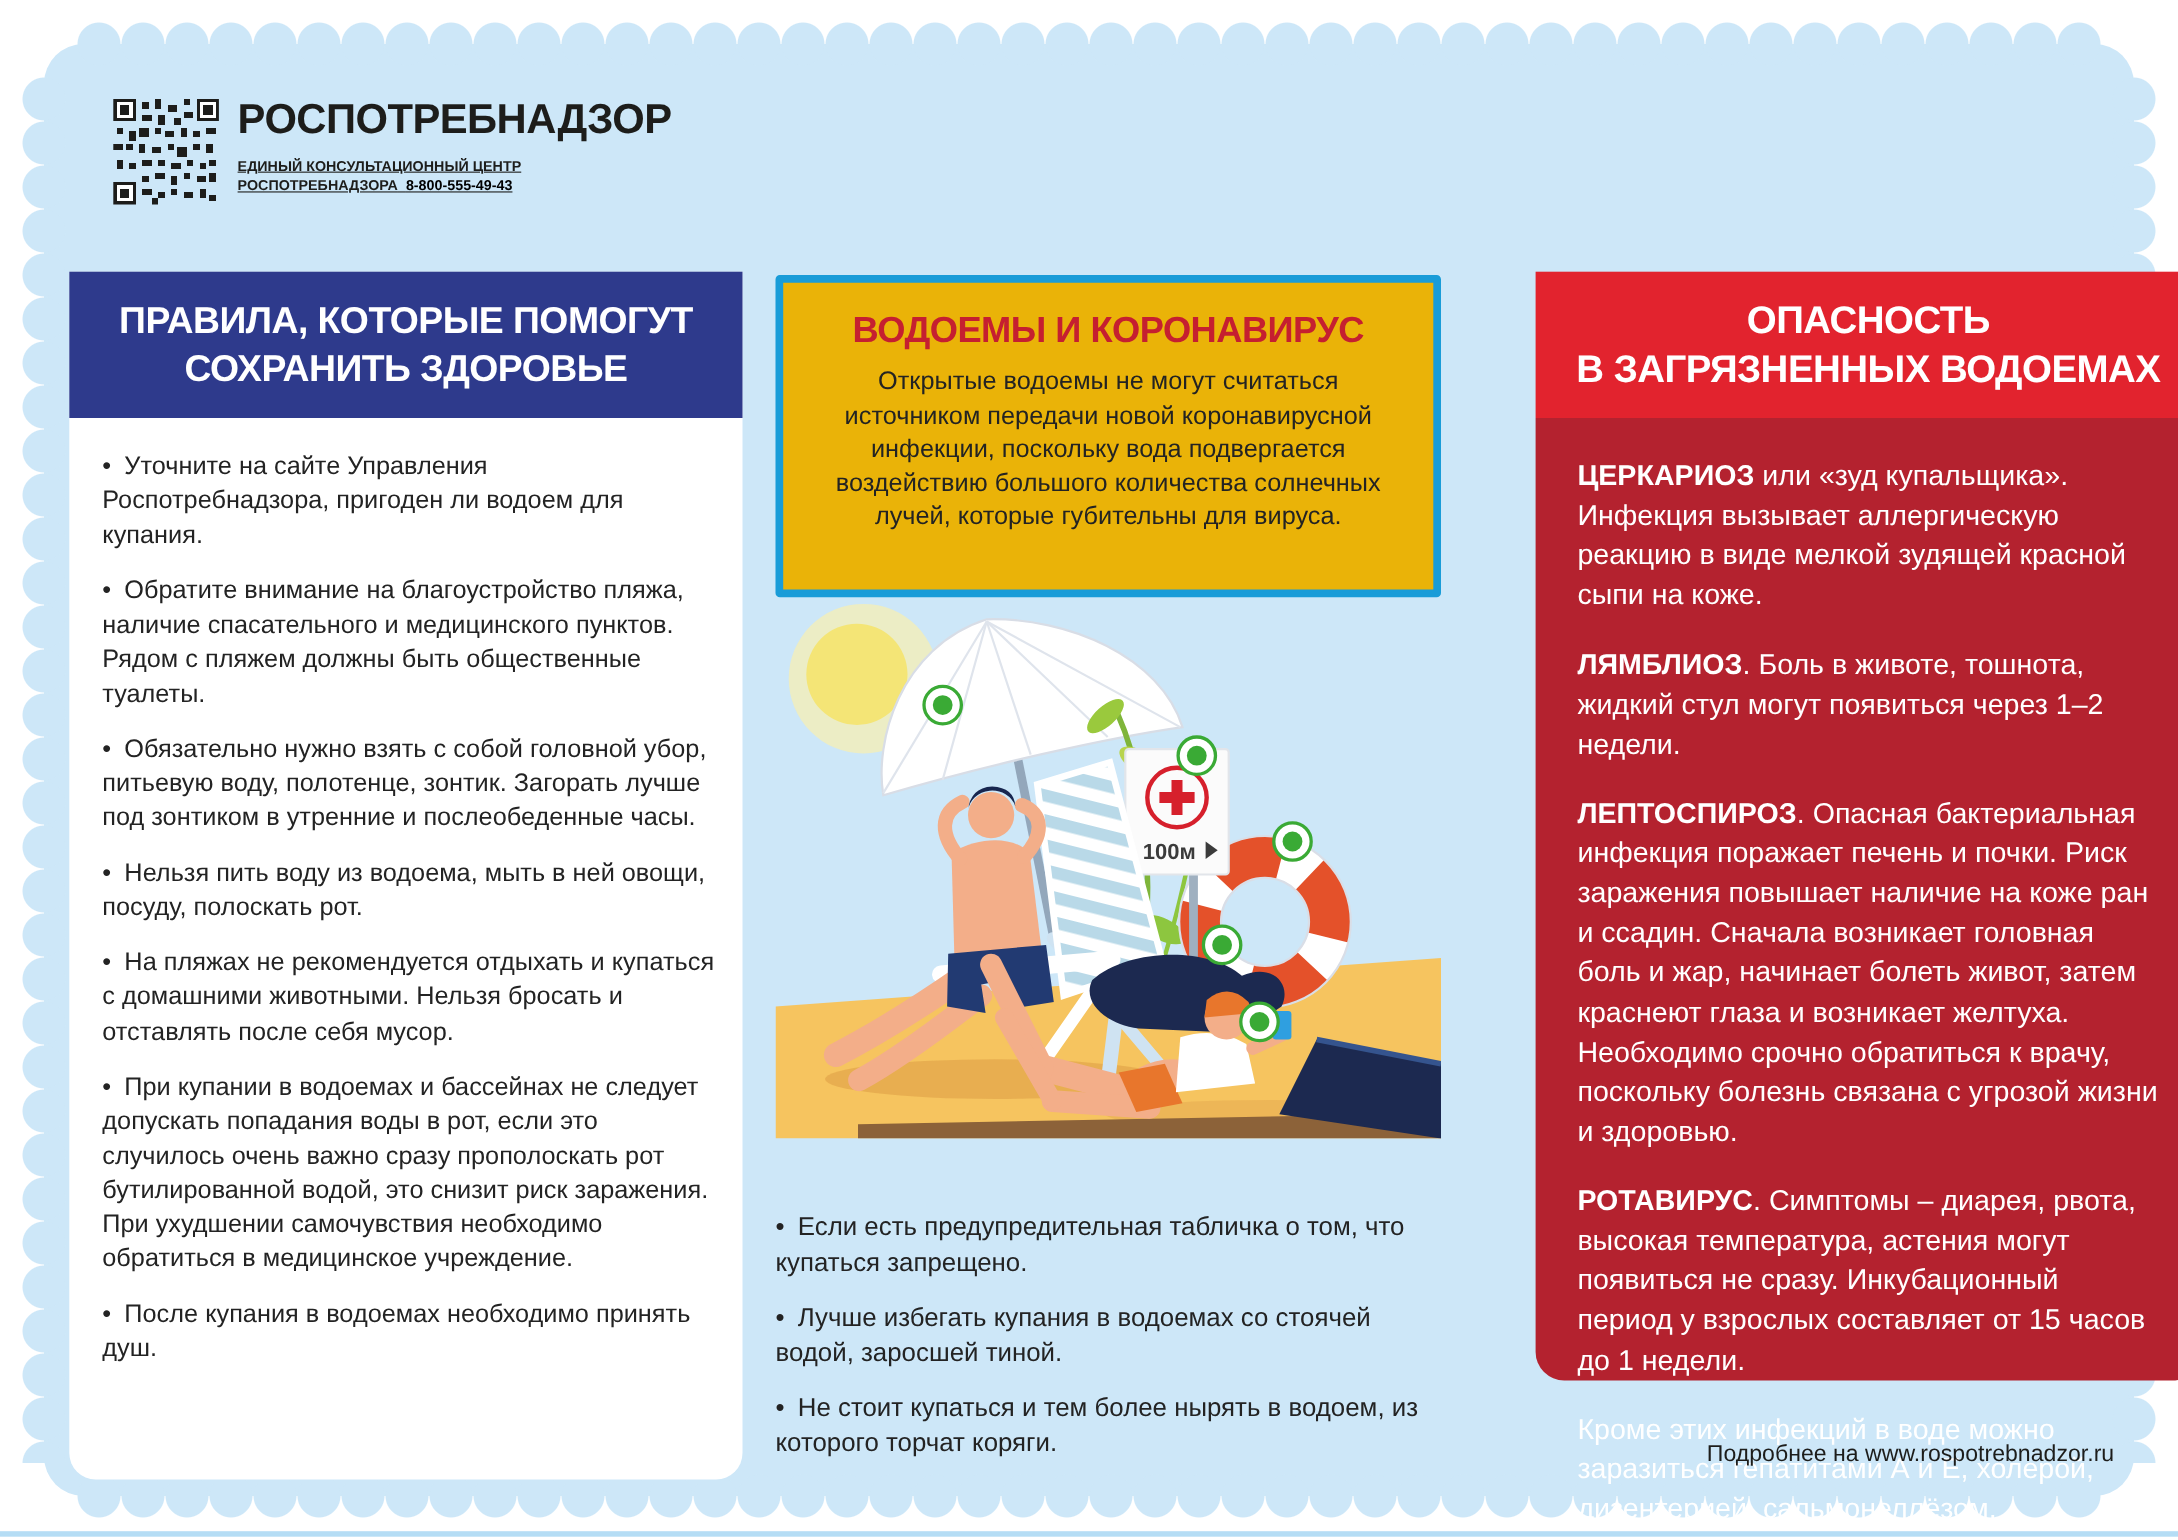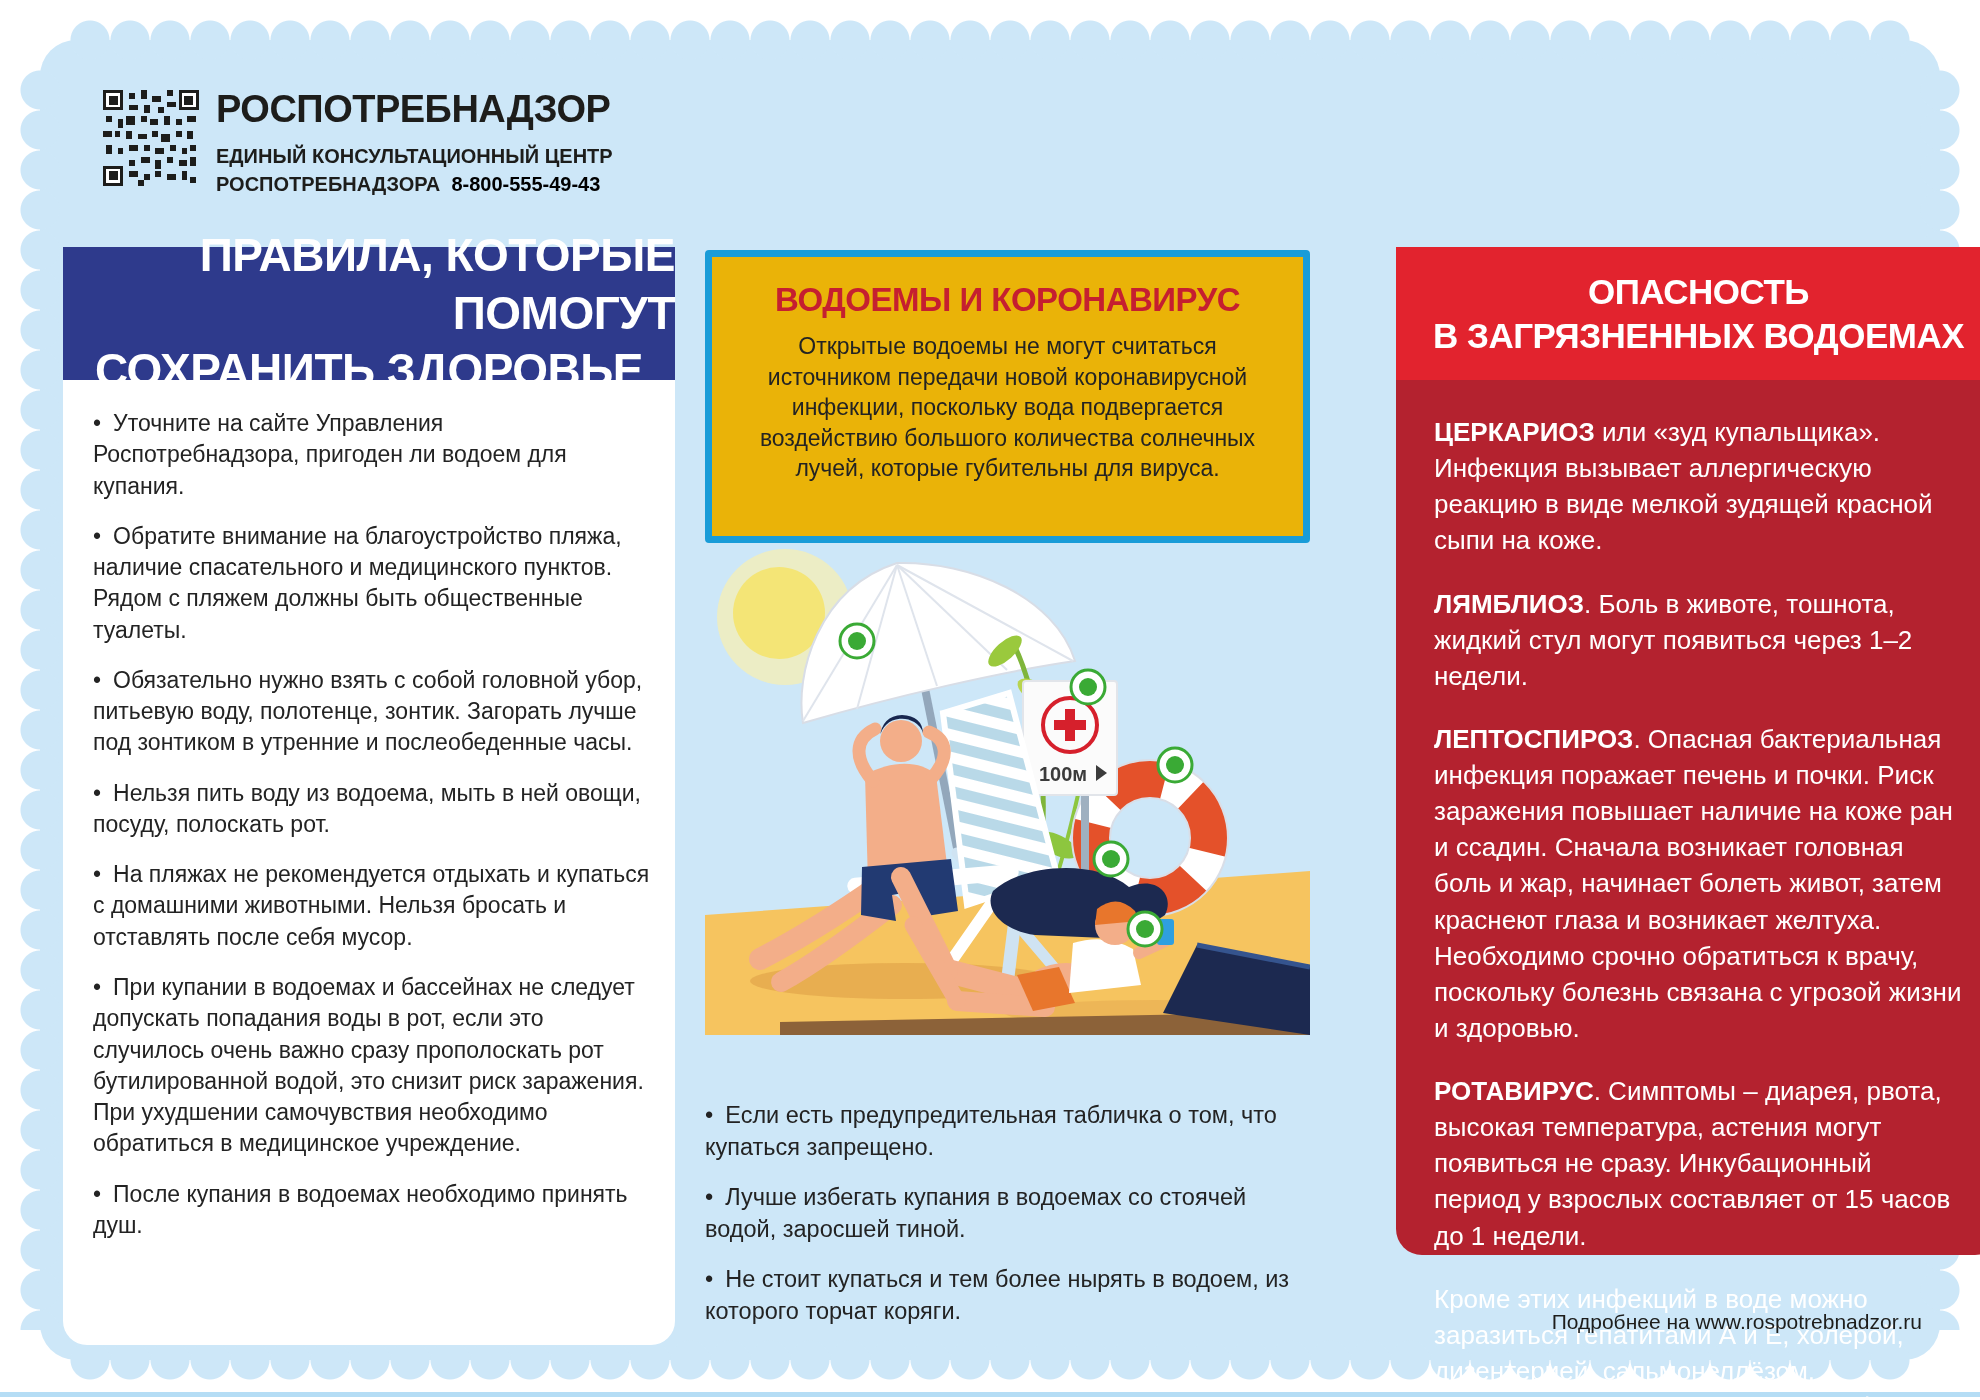--- a/index.html
+++ b/index.html
@@ -11,30 +11,30 @@
       background-size:40px 40px;background-repeat:repeat;}
   .sc-top{left:70px;width:1840px;top:20px;height:40px;}
   .sc-bottom{left:70px;width:1840px;top:1340px;height:40px;}
   .sc-left{left:20px;width:40px;top:70px;height:1260px;}
   .sc-right{left:1920px;width:40px;top:70px;height:1260px;}
   .bottom-stripe{position:absolute;left:0;top:1392px;width:1980px;height:5px;background:#b5ddf5;}
 
   
   .qr{position:absolute;left:103px;top:90px;width:96px;height:96px;}
   .org-name{position:absolute;left:216px;top:88px;font-size:38px;font-weight:bold;color:#1d1d1b;letter-spacing:-0.5px;}
-  .org-sub{position:absolute;left:216px;top:142px;font-size:20px;font-weight:bold;color:#1d1d1b;line-height:1.4;}
+  .org-sub{position:absolute;left:216px;top:142px;font-size:13px;font-weight:bold;color:#1d1d1b;line-height:1.4;text-decoration:underline;}
   .org-sub .phone{color:#000000;margin-top:39px;}
   .title-box{position:absolute;left:610px;top:78px;width:1188px;height:108px;background:#faf7ee;border-radius:54px;
              display:flex;align-items:center;justify-content:center;}
   .page-title{color:#29a2e1;font-size:50px;font-weight:bold;letter-spacing:-1px;transform:scaleX(0.97);}
 
   
   .rules{position:absolute;left:63px;top:247px;width:612px;height:1098px;background:#ffffff;border-radius:0 0 24px 24px;}
   .rules-header{height:133px;background:#2e3a8c;display:flex;flex-direction:column;align-items:center;justify-content:center;}
-  .rules-header div{color:#ffffff;font-size:46px;font-weight:bold;line-height:1.25;text-align:right;letter-spacing:-0.5px;}
+  .rules-header div{color:#ffffff;font-size:34px;font-weight:bold;line-height:1.25;text-align:left;letter-spacing:-0.5px;}
   .rules-body{padding:28px 24px 0 30px;font-size:23px;}
   .rules-body p{margin:0 0 19px 0;line-height:1.36;}
   .bullet-p::before{content:"•";margin-right:12px;}
 
   
   .corona{position:absolute;left:705px;top:250px;width:605px;height:293px;box-sizing:border-box;
           background:#eab308;border:7px solid #199cd8;border-radius:4px;}
   .corona-title{margin-top:24px;text-align:center;font-size:33px;font-weight:bold;color:#c51f30;letter-spacing:-0.5px;}
   .corona-body{padding:12px 30px 0 30px;text-align:center;font-size:23px;line-height:1.33;}
   .illus{position:absolute;left:705px;top:543px;width:605px;height:492px;}

